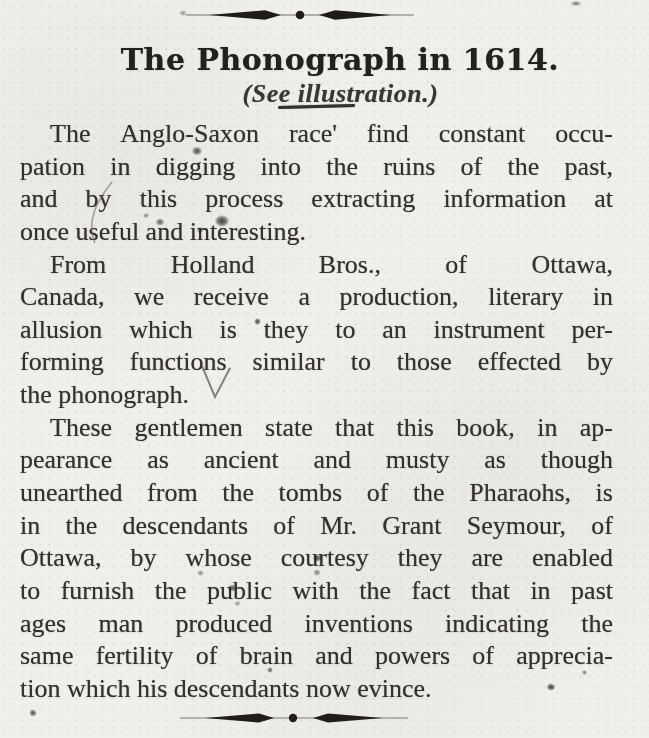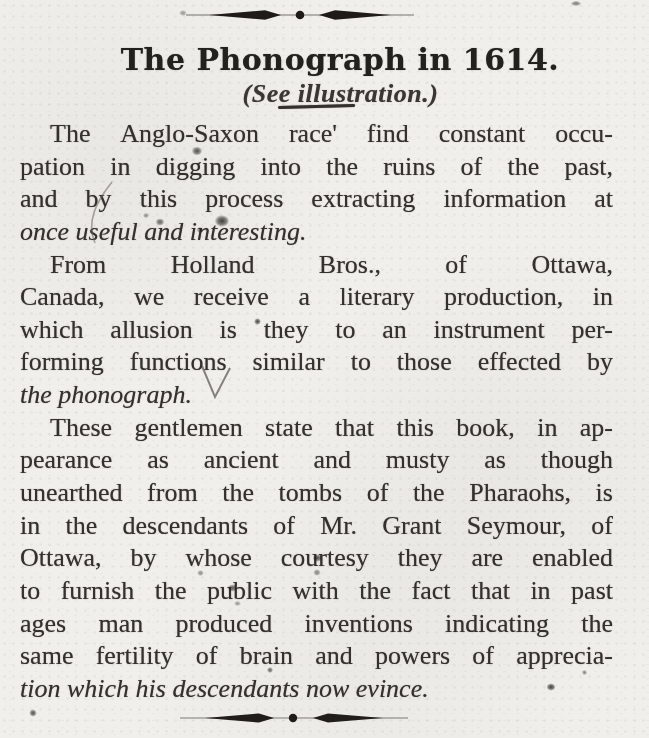--- a/index.html
+++ b/index.html
@@ -43,21 +43,21 @@
     box-shadow:0 0 1px rgba(40,38,34,0.6);
   }
   .article{
     position:absolute;top:118px;left:20px;width:593px;
     font-size:26px;line-height:32.65px;
     color:#34312c;
     text-shadow:0 0 1px rgba(48,44,39,0.55);
   }
   .line{display:flex;justify-content:space-between;height:32.65px;align-items:center;}
   .line.indent{padding-left:30px;}
-  .line.last{display:block;font-style:italic;}
+  .line.last{display:block;}
   .w{white-space:pre;}
   .ornament{position:absolute;}
   .spot{position:absolute;pointer-events:none;
     background:radial-gradient(closest-side, rgba(24,21,18,0.9) 0%, rgba(24,21,18,0.55) 45%, rgba(24,21,18,0) 75%);
     border-radius:50%;
   }
   .scratch{position:absolute;pointer-events:none;}
 </style>
 </head>
 <body>
@@ -112,27 +112,27 @@
       <span class="w">Holland</span>
       <span class="w">Bros.,</span>
       <span class="w">of</span>
       <span class="w">Ottawa,</span>
     </div>
     <div class="line">
       <span class="w">Canada,</span>
       <span class="w">we</span>
       <span class="w">receive</span>
       <span class="w">a</span>
+      <span class="w">production,</span>
       <span class="w">literary</span>
-      <span class="w">production,</span>
-      <span class="w">in</span>
-    </div>
-    <div class="line">
+      <span class="w">in</span>
+    </div>
+    <div class="line">
+      <span class="w">allusion</span>
       <span class="w">which</span>
-      <span class="w">allusion</span>
       <span class="w">is</span>
       <span class="w">they</span>
       <span class="w">to</span>
       <span class="w">an</span>
       <span class="w">instrument</span>
       <span class="w">per-</span>
     </div>
     <div class="line">
       <span class="w">forming</span>
       <span class="w">functions</span>

